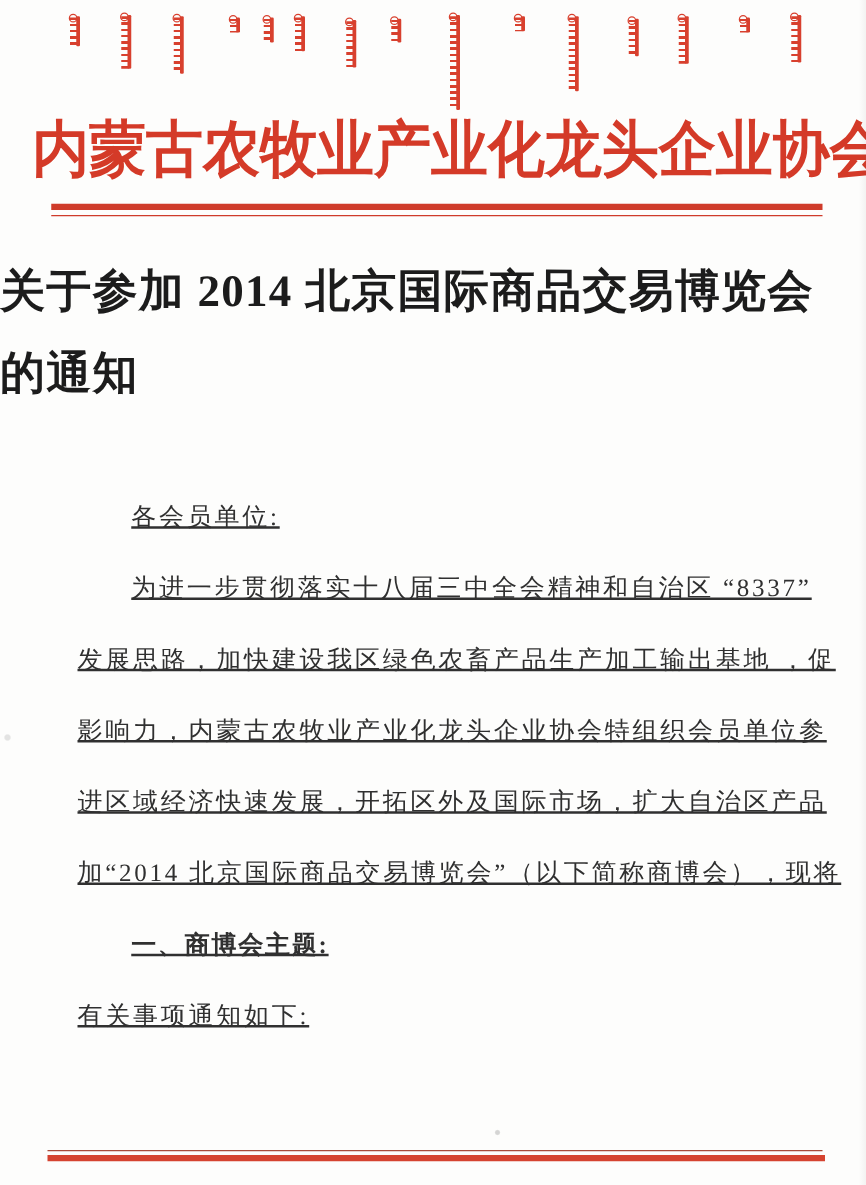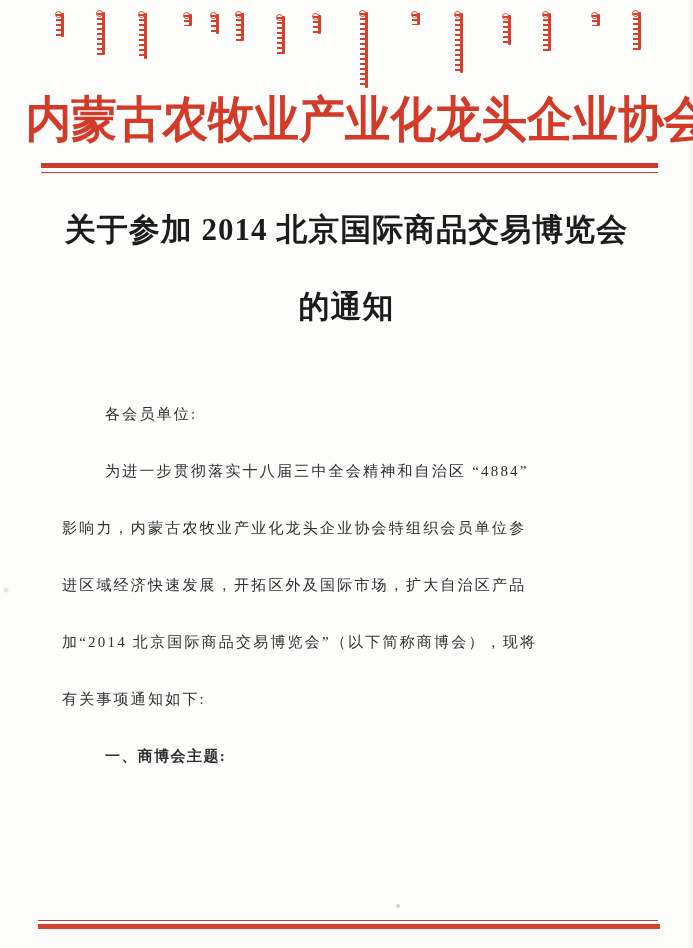--- a/index.html
+++ b/index.html
@@ -41,31 +41,31 @@
 
   
   .rule{position:absolute;}
   .rule-top-thick{left:41px;width:617px;top:163px;height:4.5px;background:#cf3b2a;}
   .rule-top-thin{left:41px;width:617px;top:171.5px;height:1.8px;background:#cf3b2a;}
   .rule-bottom-thin{left:38px;width:620px;top:919.5px;height:1.4px;background:#a84a3a;}
   .rule-bottom-thick{left:38px;width:622px;top:924px;height:4.6px;background:#d54330;}
 
   
   .doc-title{
-    position:absolute;left:0;width:693px;text-align:center;
-    color:#1c1c1c;font-weight:bold;font-size:31px;letter-spacing:1px;white-space:nowrap;
+    position:absolute;left:0;width:693px;text-align:left;
+    color:#1c1c1c;font-weight:bold;font-size:36px;letter-spacing:1px;white-space:nowrap;
   }
   .t1{top:209px;}
-  .t2{top:286px;}
+  .t2{top:274px;}
 
   
   .body-block{position:absolute;left:62px;top:386px;width:600px;}
   .bline{
-    height:57px;line-height:57px;font-size:15px;letter-spacing:2.2px;
-    color:#303030;white-space:nowrap;
+    height:57px;line-height:57px;font-size:20px;letter-spacing:2.2px;
+    color:#303030;white-space:nowrap;text-decoration:underline;
   }
   .indent{padding-left:43px;}
   .bold{font-weight:bold;letter-spacing:1.4px;}
 </style>
 </head>
 <body>
 
 <div class="page">
 
   <div class="mongol-row" id="mongol-row">
@@ -136,24 +136,25 @@
   </div>
 
   <div class="rule rule-top-thick"></div>
   <div class="rule rule-top-thin"></div>
 
   <div class="doc-title t1">关于参加 2014 北京国际商品交易博览会</div>
   <div class="doc-title t2">的通知</div>
 
   <div class="body-block">
     <div class="bline indent">各会员单位:</div>
-    <div class="bline indent">为进一步贯彻落实十八届三中全会精神和自治区  “4884”</div>
+    <div class="bline indent">为进一步贯彻落实十八届三中全会精神和自治区  “8337”</div>
+    <div class="bline">发展思路，加快建设我区绿色农畜产品生产加工输出基地 ，促</div>
     <div class="bline">影响力，内蒙古农牧业产业化龙头企业协会特组织会员单位参</div>
     <div class="bline">进区域经济快速发展，开拓区外及国际市场，扩大自治区产品</div>
     <div class="bline">加“2014 北京国际商品交易博览会”（以下简称商博会），现将</div>
+    <div class="bline indent bold">一、商博会主题:</div>
     <div class="bline">有关事项通知如下:</div>
-    <div class="bline indent bold">一、商博会主题:</div>
   </div>
 
   <div class="rule rule-bottom-thin"></div>
   <div class="rule rule-bottom-thick"></div>
 
 </div>
 
 </body></html>

